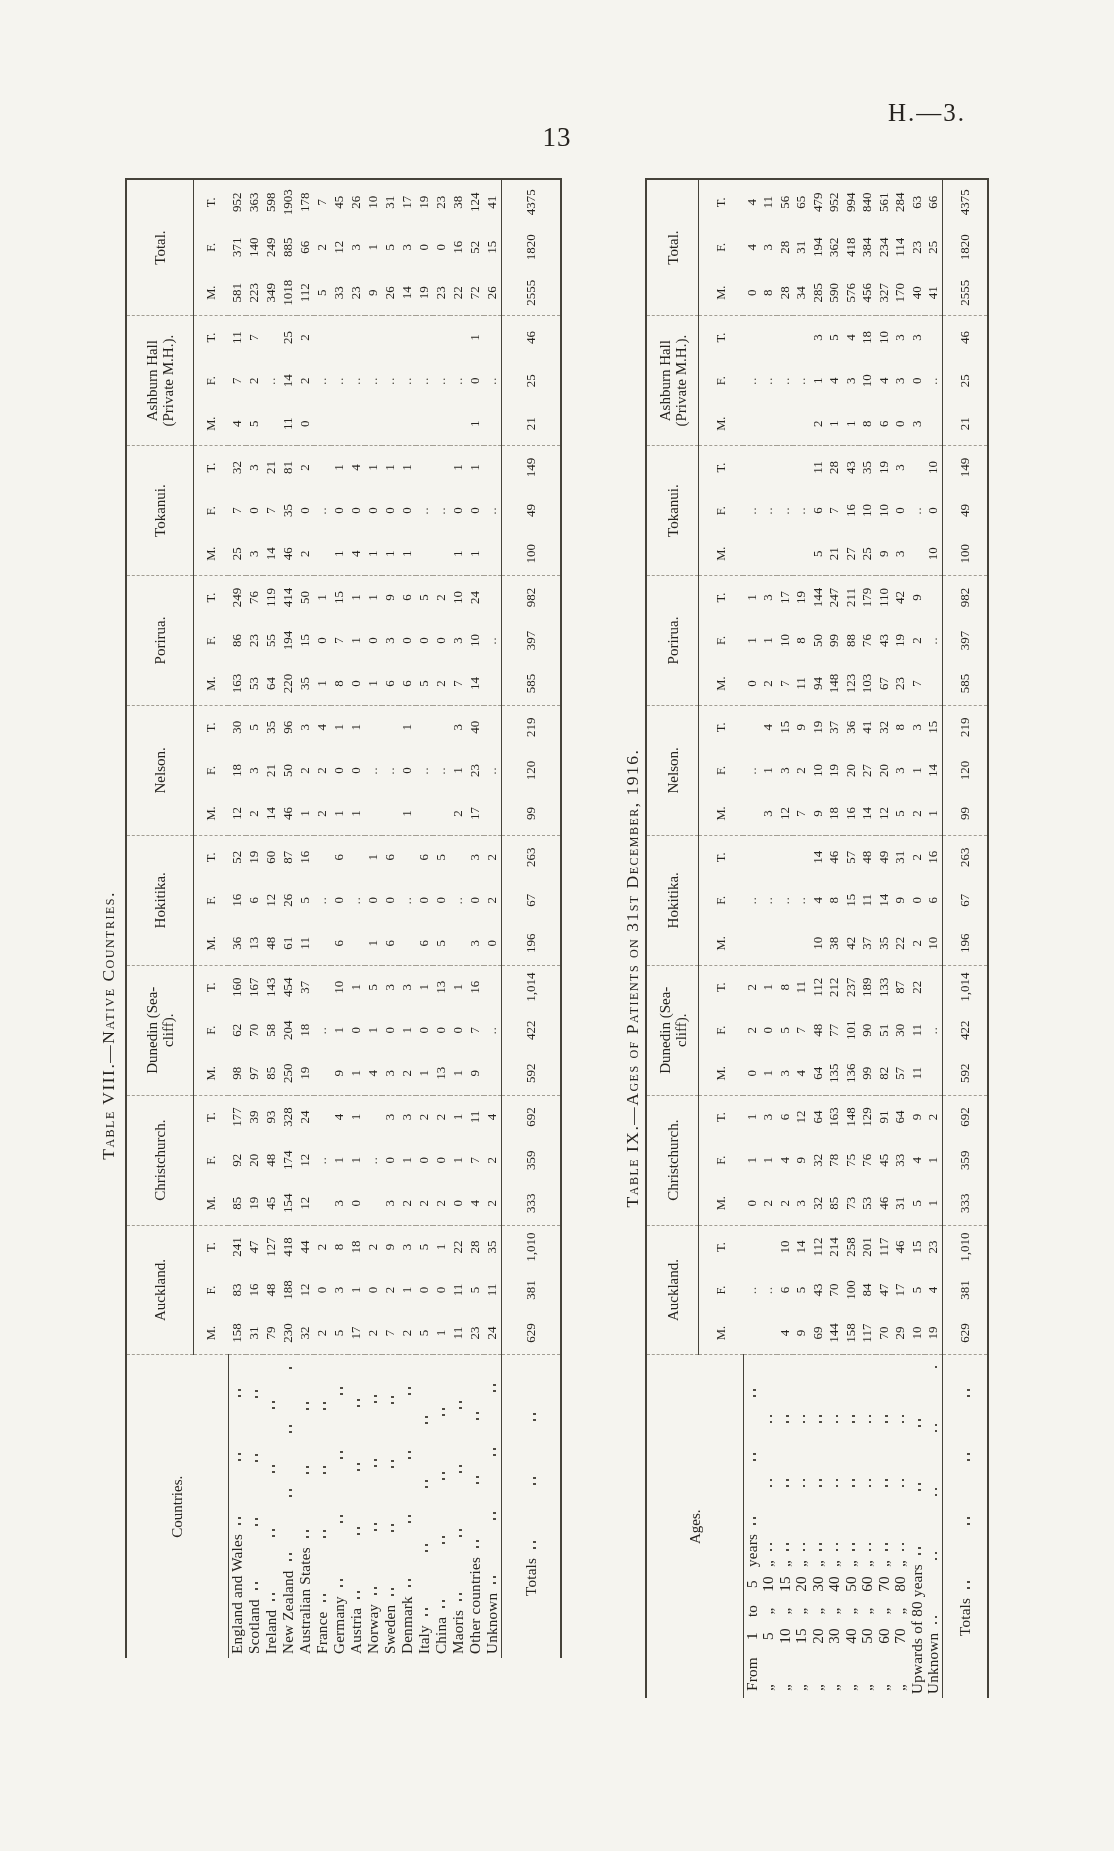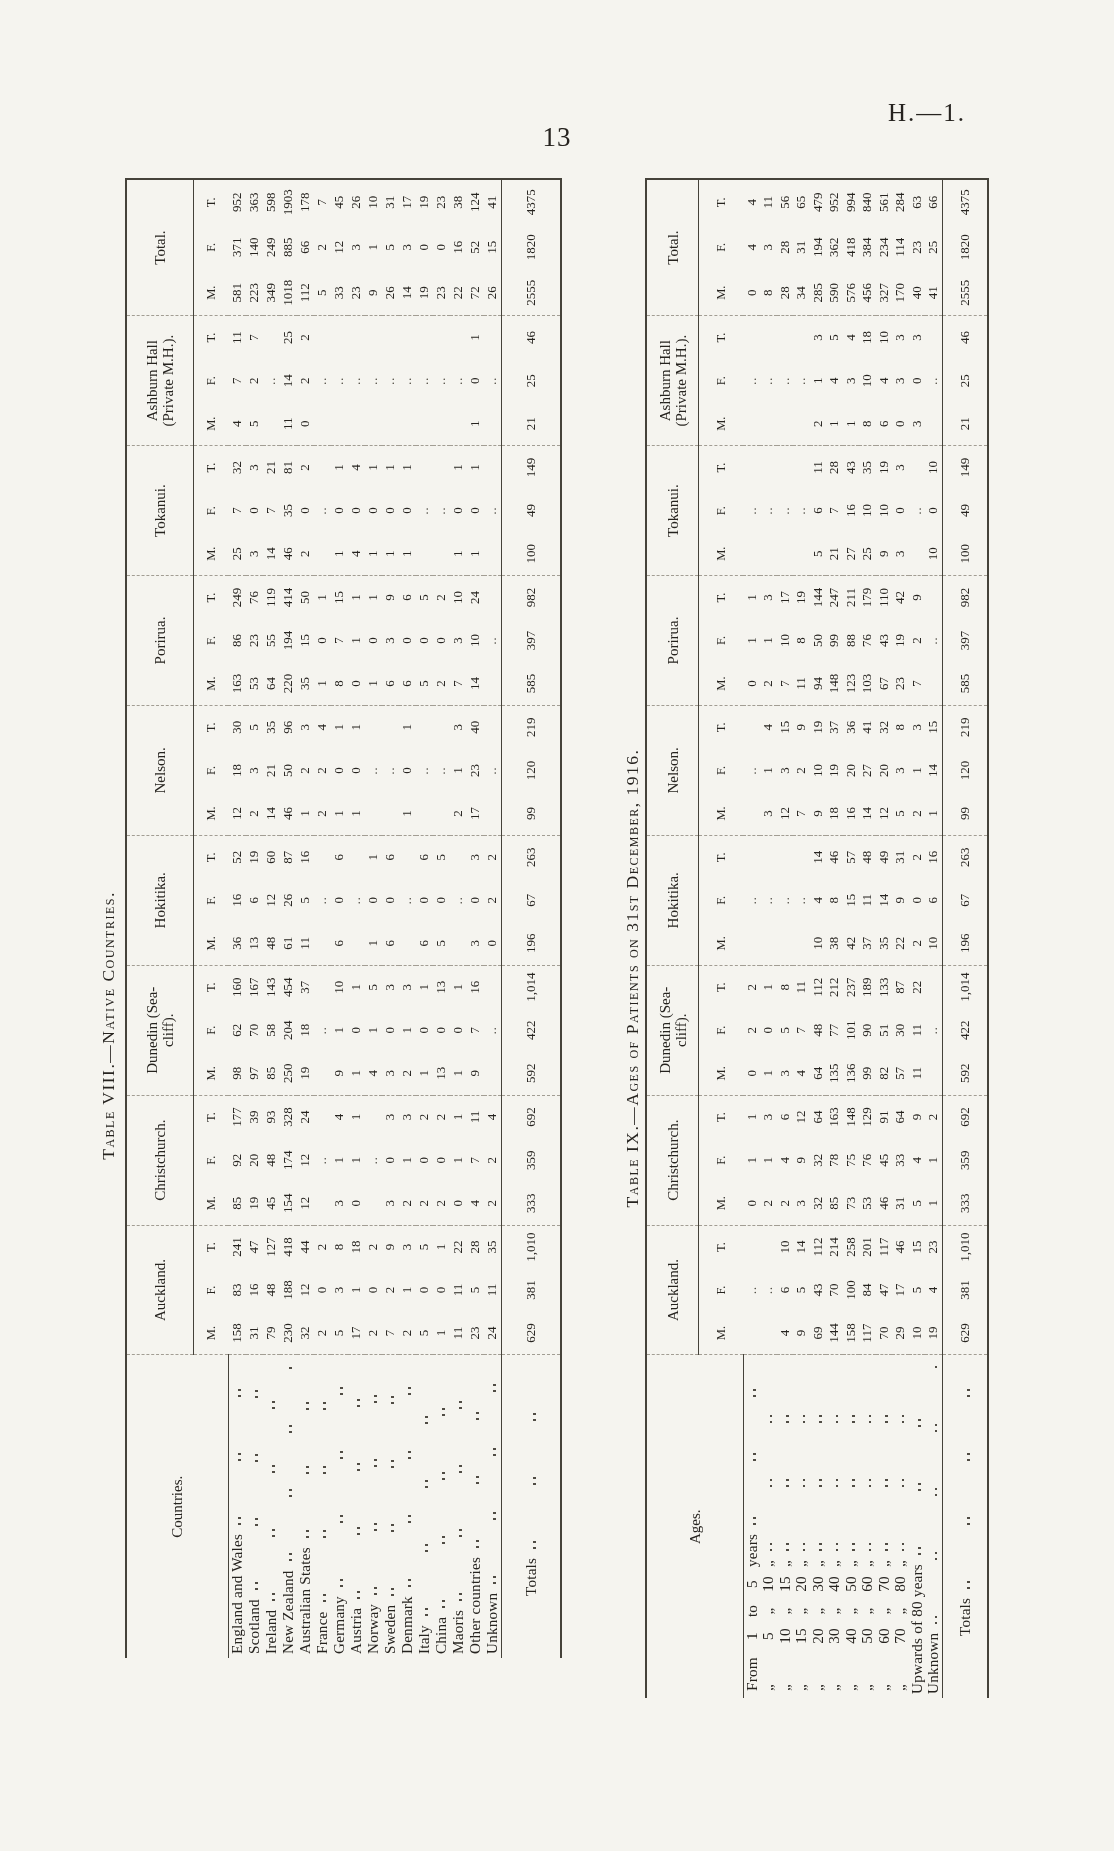--- a/index.html
+++ b/index.html
@@ -66,21 +66,21 @@
   .s0{width:42px;text-align:left;padding-left:3px;}
   .s1{width:26px;}
   .s2{width:24px;}
   .s3{width:30px;}
   .s4{text-align:left;padding-left:2px;}
 </style>
 </head>
 <body>
 
 <div class="pgnum">13</div>
-<div class="docref">H.—1.</div>
+<div class="docref">H.—3.</div>
 
 <div id="t8wrap" class="rotwrap">
   <div class="ttl">Table VIII.—Native Countries.</div>
   <table class="vt" id="table8">
       <colgroup>
         <col style="width: 303px;">
         <col style="width: 43.3px;">
         <col style="width: 43.3px;">
         <col style="width: 43.3px;">
         <col style="width: 43.3px;">

